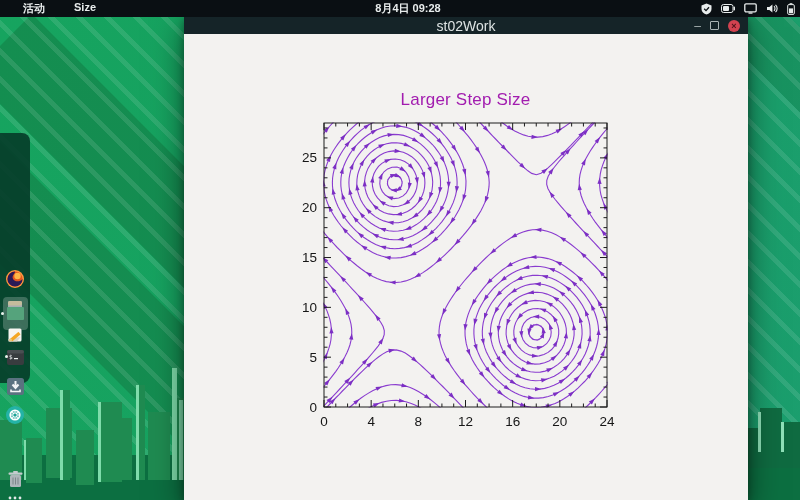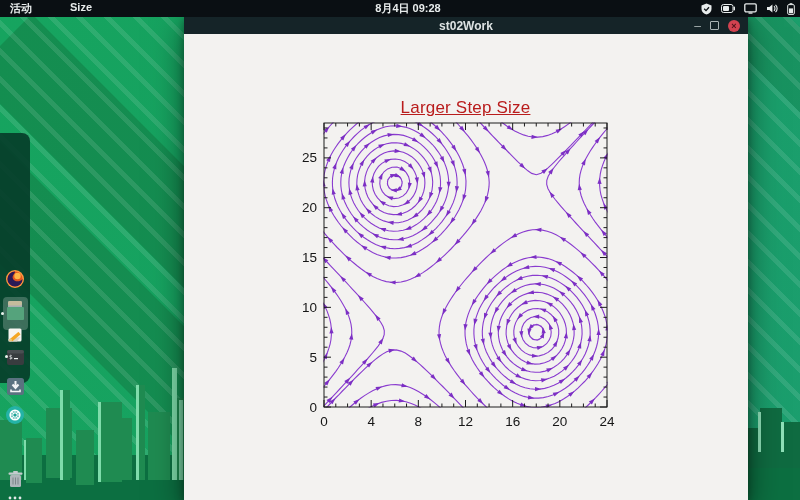--- a/index.html
+++ b/index.html
@@ -12,49 +12,49 @@
   .wp-band.b1{width:420px;height:86px;left:-60px;top:150px;transform:rotate(45deg);}
   .wp-band.b2{width:420px;height:86px;left:-110px;top:260px;transform:rotate(45deg);}
   .wp-band.b3{width:300px;height:60px;left:640px;top:30px;transform:rotate(45deg);background:rgba(16,92,48,.18);}
   .wp-stripes{position:absolute;inset:0;
     background:repeating-linear-gradient(45deg,rgba(255,255,255,0) 0 15px,rgba(255,255,255,.10) 15px 20px);}
   .wp-skyline{position:absolute;left:0;bottom:0;width:800px;height:140px;}
 
   
   .topbar{position:absolute;left:0;top:0;width:800px;height:17px;background:#0a0f13;color:#e8ecec;
     display:flex;align-items:center;z-index:50;font-size:11px;font-weight:700;}
-  .tb-left{display:flex;gap:38px;padding-left:10px;}
+  .tb-left{display:flex;gap:29px;padding-left:23px;}
   .tb-item{cursor:default;}
   .tb-clock{position:absolute;left:0;right:0;text-align:center;pointer-events:none;}
   .tb-clock span{pointer-events:auto;margin-left:16px;}
   .tb-tray{position:absolute;right:5px;top:0;height:17px;display:flex;align-items:center;gap:9px;}
   .tb-tray svg{display:block;}
 
   
   .dock{position:absolute;left:0;top:133px;width:30px;height:250px;background:rgba(6,62,42,.92);
     border-radius:0 8px 8px 0;z-index:40;}
   .dock-item{position:absolute;left:4px;width:22px;height:22px;display:flex;align-items:center;justify-content:center;}
   .dock-dot{position:absolute;left:1px;width:3px;height:3px;border-radius:50%;background:#e8f2ec;}
   .dock-tile{position:absolute;left:3px;top:164px;width:25px;height:33px;border-radius:4px;
     background:rgba(255,255,255,.22);display:flex;align-items:center;justify-content:center;}
   .dock-tile .inner{width:17px;height:13px;background:#55a37c;border-radius:1px;}
 
   
   .window{position:absolute;left:184px;top:17px;width:564px;height:483px;z-index:30;
     box-shadow:0 10px 30px rgba(0,0,0,.5),0 2px 8px rgba(0,0,0,.35);}
   .titlebar{height:17px;background:#152428;display:flex;align-items:center;justify-content:center;position:relative;}
-  .titlebar .title{color:#dde3e3;font-size:12px;font-weight:700;}
+  .titlebar .title{color:#dde3e3;font-size:14px;font-weight:400;}
   .win-controls{position:absolute;right:8px;top:0;height:17px;display:flex;align-items:center;gap:9px;}
   .wc-min{color:#aab4b4;font-size:12px;line-height:10px;cursor:default;}
   .wc-max{width:7px;height:7px;border:1.4px solid #aab4b4;border-radius:1px;}
   .wc-close{width:12px;height:12px;border-radius:50%;background:#d24250;color:#4d1118;font-size:9px;
     font-weight:700;display:flex;align-items:center;justify-content:center;line-height:12px;}
   .win-content{position:relative;height:466px;background:#f3f2f0;overflow:hidden;}
-  .plot-title{position:absolute;left:140px;top:64px;width:283px;text-align:center;
-    font-size:17px;color:#b91c1c;letter-spacing:.2px;text-decoration:underline;}
+  .plot-title{position:absolute;left:140px;top:56px;width:283px;text-align:center;
+    font-size:17px;color:#a21caf;letter-spacing:.2px;}
   .plot-svg{position:absolute;left:0;top:0;}
 </style>
 </head>
 <body>
 
 <div class="desktop">
 
   <div class="wallpaper">
     <div class="wp-band b1"></div>
     <div class="wp-band b2"></div>

